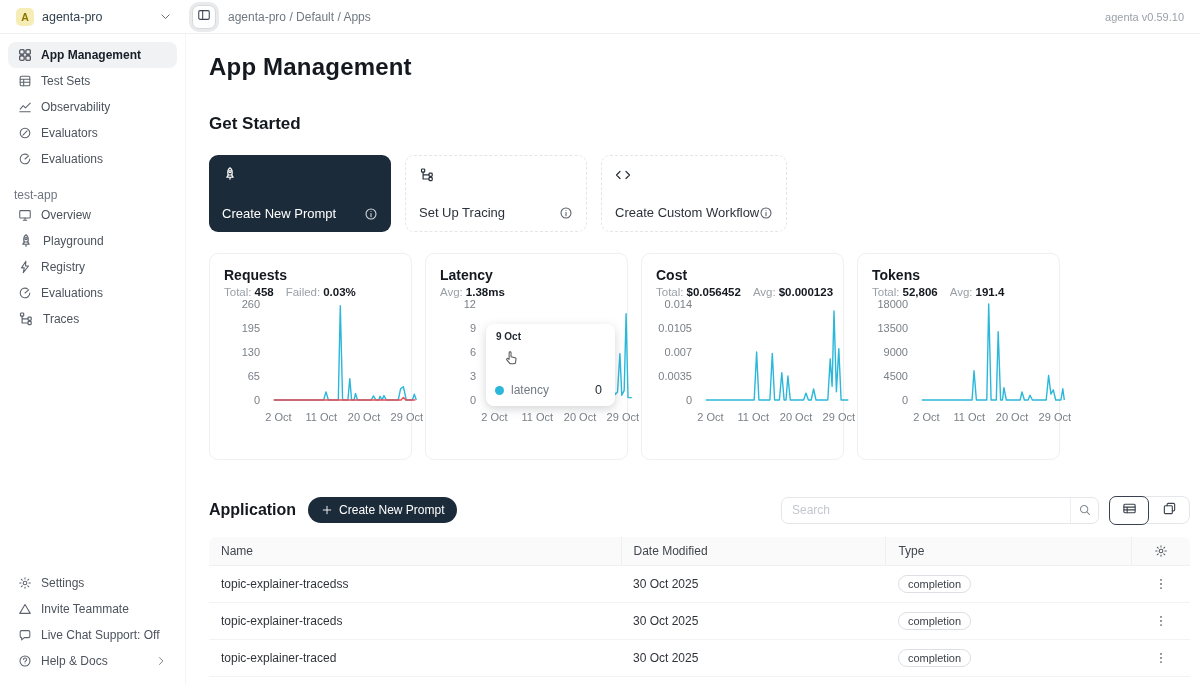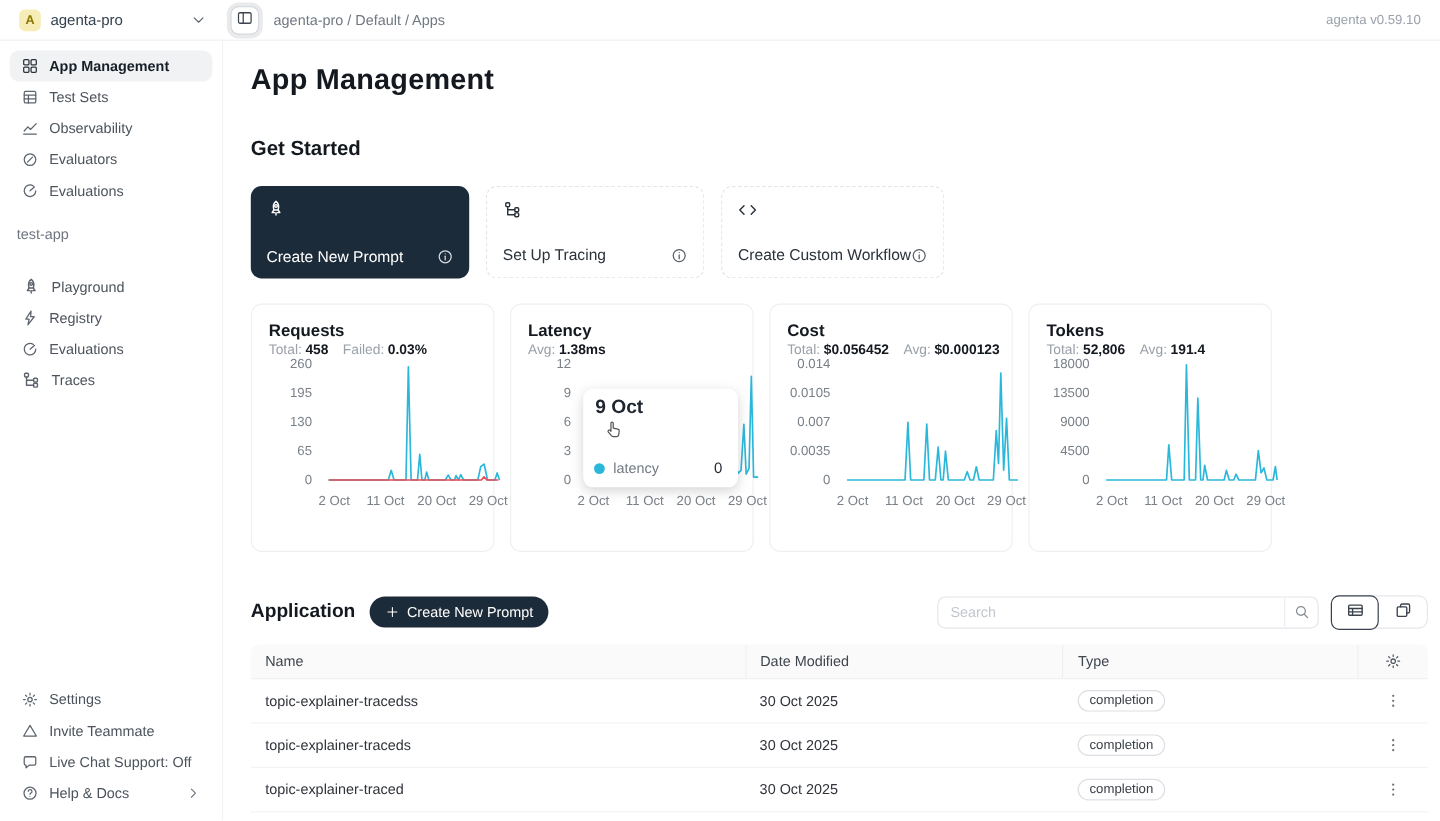--- a/index.html
+++ b/index.html
@@ -21,21 +21,21 @@
   
   .body-wrap { flex:1; display:flex; overflow:hidden; }
   .sidebar { width:186px; flex:0 0 186px; border-right:1px solid #f4f4f5; display:flex; flex-direction:column; padding:8px 8px 10px 8px; overflow:hidden; }
   .s-item { display:flex; align-items:center; gap:9px; height:26px; padding:0 10px; border-radius:8px; cursor:pointer; color:#4c535c; margin-bottom:0; }
   .s-item .s-ic { display:flex; color:#5d646e; }
   .s-item .s-lbl { font-size:12px; }
   .s-item.sel { background:#f1f2f4; color:#161e27; }
   .s-item.sel .s-ic { color:#2a313b; }
   .s-item.sel .s-lbl { font-weight:600; }
   .s-item .s-tr { margin-left:auto; color:#6b727c; display:flex; }
-  .s-section { font-size:12px; color:#6f7680; margin:16px 0 24px 6px; }
+  .s-section { font-size:12px; color:#6f7680; margin:16px 0 0 6px; }
   .s-spacer { flex:1; }
 
   
   main { flex:1; padding:0 10px 0 23px; overflow:hidden; position:relative; }
   .page-title { font-size:24px; font-weight:600; color:#14181f; margin-top:19px; letter-spacing:.2px; }
   .gs-heading { font-size:17px; font-weight:600; color:#14181f; margin-top:33px; }
   .gs-row { display:flex; gap:14px; margin-top:21px; }
   .gs-card { min-width:182px; height:77px; border-radius:9px; padding:11px 13px; display:flex; flex-direction:column; justify-content:space-between; cursor:pointer; }
   .gs-card.light { border:1px dashed #e3e5e8; background:#fff; color:#2b323b; }
   .gs-card.dark { background:#1c2b3a; color:#fff; }
@@ -53,21 +53,21 @@
   .c-stats { margin-top:3px; font-size:11.5px; color:#9aa0a8; display:flex; gap:12px; }
   .c-stats b { color:#14181f; font-weight:600; margin-left:3px; }
   .c-plot-wrap { display:flex; }
   .c-yaxis { width:45px; position:relative; height:106px; flex:0 0 45px; }
   .c-ytick { position:absolute; right:9px; font-size:11px; color:#7a8088; }
   .c-plot { position:relative; width:152px; }
   .c-xlabels { position:relative; height:16px; }
   .c-xtick { position:absolute; top:3px; transform:translateX(-50%); font-size:11px; color:#7a8088; white-space:nowrap; }
   .chart-tooltip { position:absolute; left:60px; top:70px; width:129px; height:82px; background:#fff; border-radius:8px;
     box-shadow:0 3px 10px rgba(100,105,112,.28); padding:7px 10px 9px 10px; z-index:3; }
-  .tt-date { font-size:16px; font-weight:600; color:#1f2630; }
+  .tt-date { font-size:10px; font-weight:600; color:#1f2630; }
   .tt-cursor { position:absolute; left:16px; top:25px; }
   .tt-row { position:absolute; left:9px; right:9px; bottom:9px; display:flex; align-items:center; gap:7px; }
   .tt-dot { width:9px; height:9px; border-radius:50%; }
   .tt-name { font-size:12px; color:#737a83; }
   .tt-val { margin-left:auto; font-size:12.5px; color:#1f2630; padding-right:4px; }
 
   
   .app-header { display:flex; align-items:center; margin-top:36px; }
   .app-title { font-size:16px; font-weight:600; color:#14181f; }
   .pill-btn { margin-left:12px; height:26px; background:#1c2b3a; color:#fff; border:none; border-radius:14px;
@@ -168,20 +168,30 @@
                 <path d="M13.5 8a5.5 5.5 0 1 1-2.3-4.5"></path>
                 <path d="M8 8l4.2-3.6"></path>
               </svg>
             </span>
     <span class="s-lbl">Evaluations</span>
 
   </div>
         </nav>
       <div class="s-section">test-app</div>
       <nav id="sb-app">
+          <div class="s-item">
+    <span class="s-ic">
+              <svg viewBox="0 0 16 16" width="14" height="14" fill="none" stroke="currentColor" stroke-width="1.2" stroke-linecap="round" stroke-linejoin="round">
+                <rect x="2" y="3" width="12" height="8.5" rx="1"></rect>
+                <path d="M6 14h4M8 11.5V14"></path>
+              </svg>
+            </span>
+    <span class="s-lbl">Overview</span>
+
+  </div>
           <div class="s-item">
     <span class="s-ic">
               <svg viewBox="0 0 16 16" width="16" height="16" fill="none" stroke="currentColor" stroke-width="1.2" stroke-linecap="round" stroke-linejoin="round">
                 <path d="M8 1.8c2 1.6 2.7 4.2 1.8 7.2H6.2C5.3 6 6 3.4 8 1.8Z"></path>
                 <circle cx="8" cy="5.6" r="1.1"></circle>
                 <path d="M6.2 9 4.8 11.2h2M9.8 9l1.4 2.2h-2M8 11.2v2"></path>
               </svg>
             </span>
     <span class="s-lbl">Playground</span>
 

